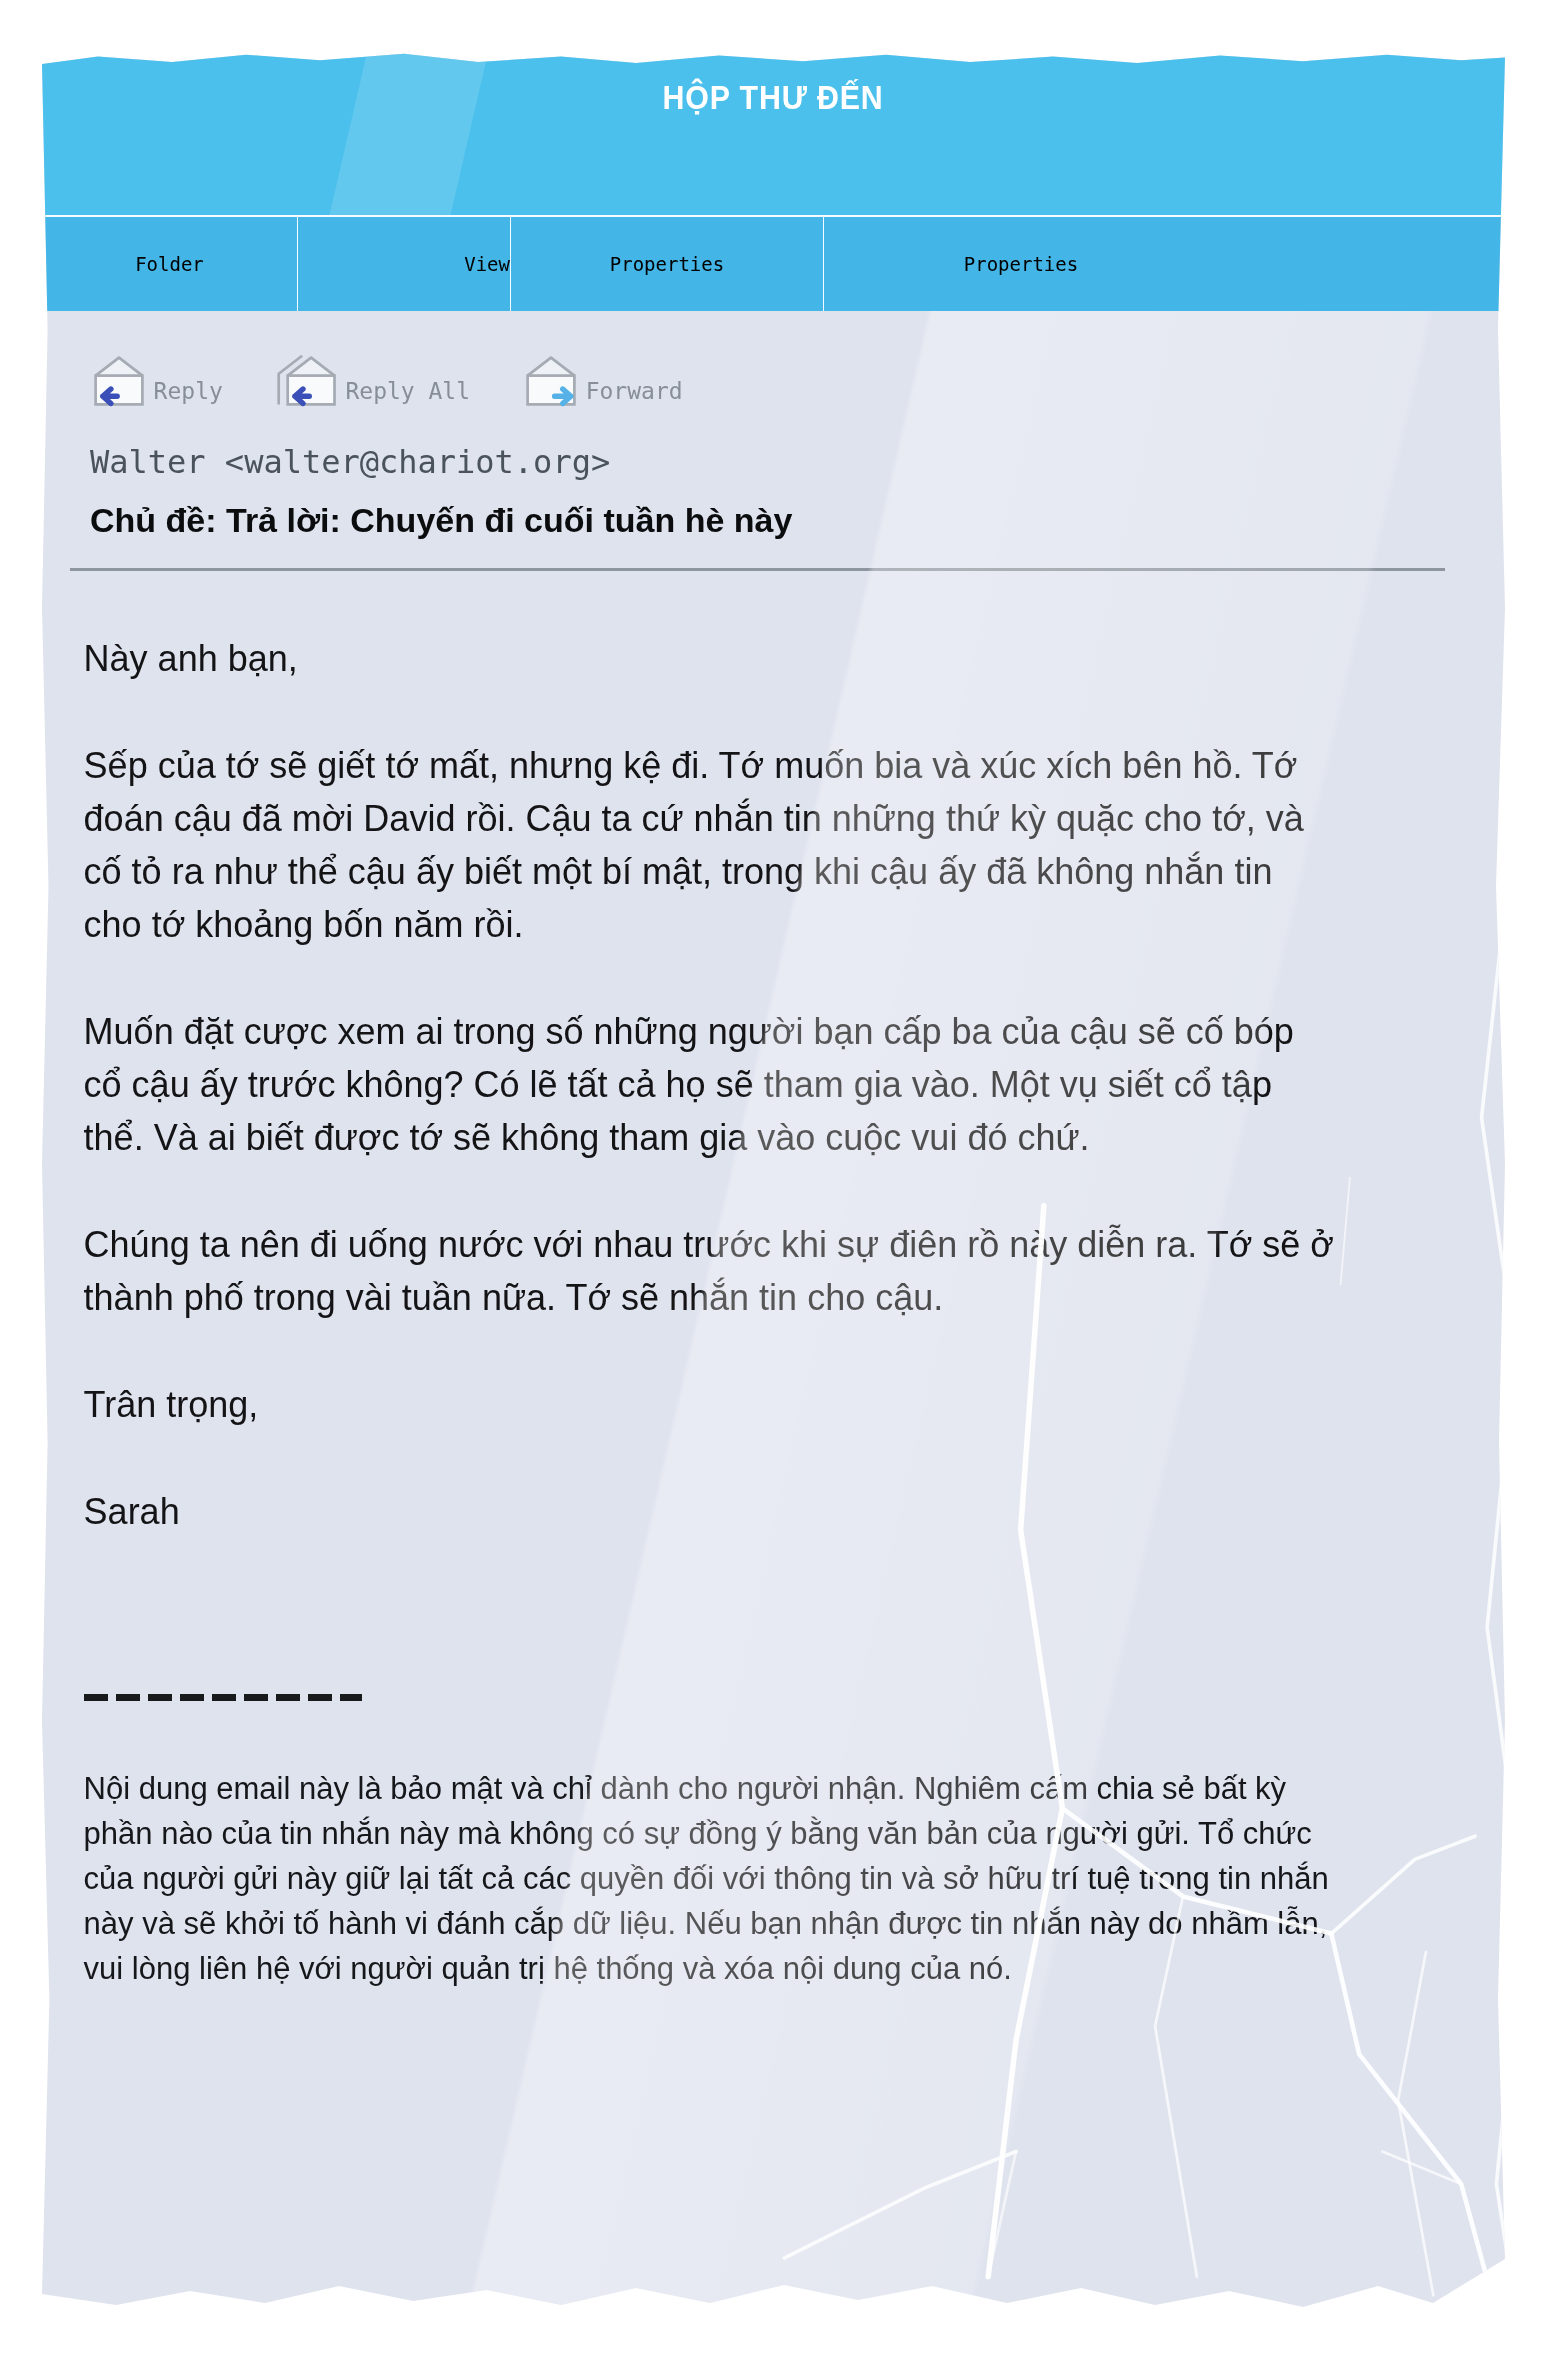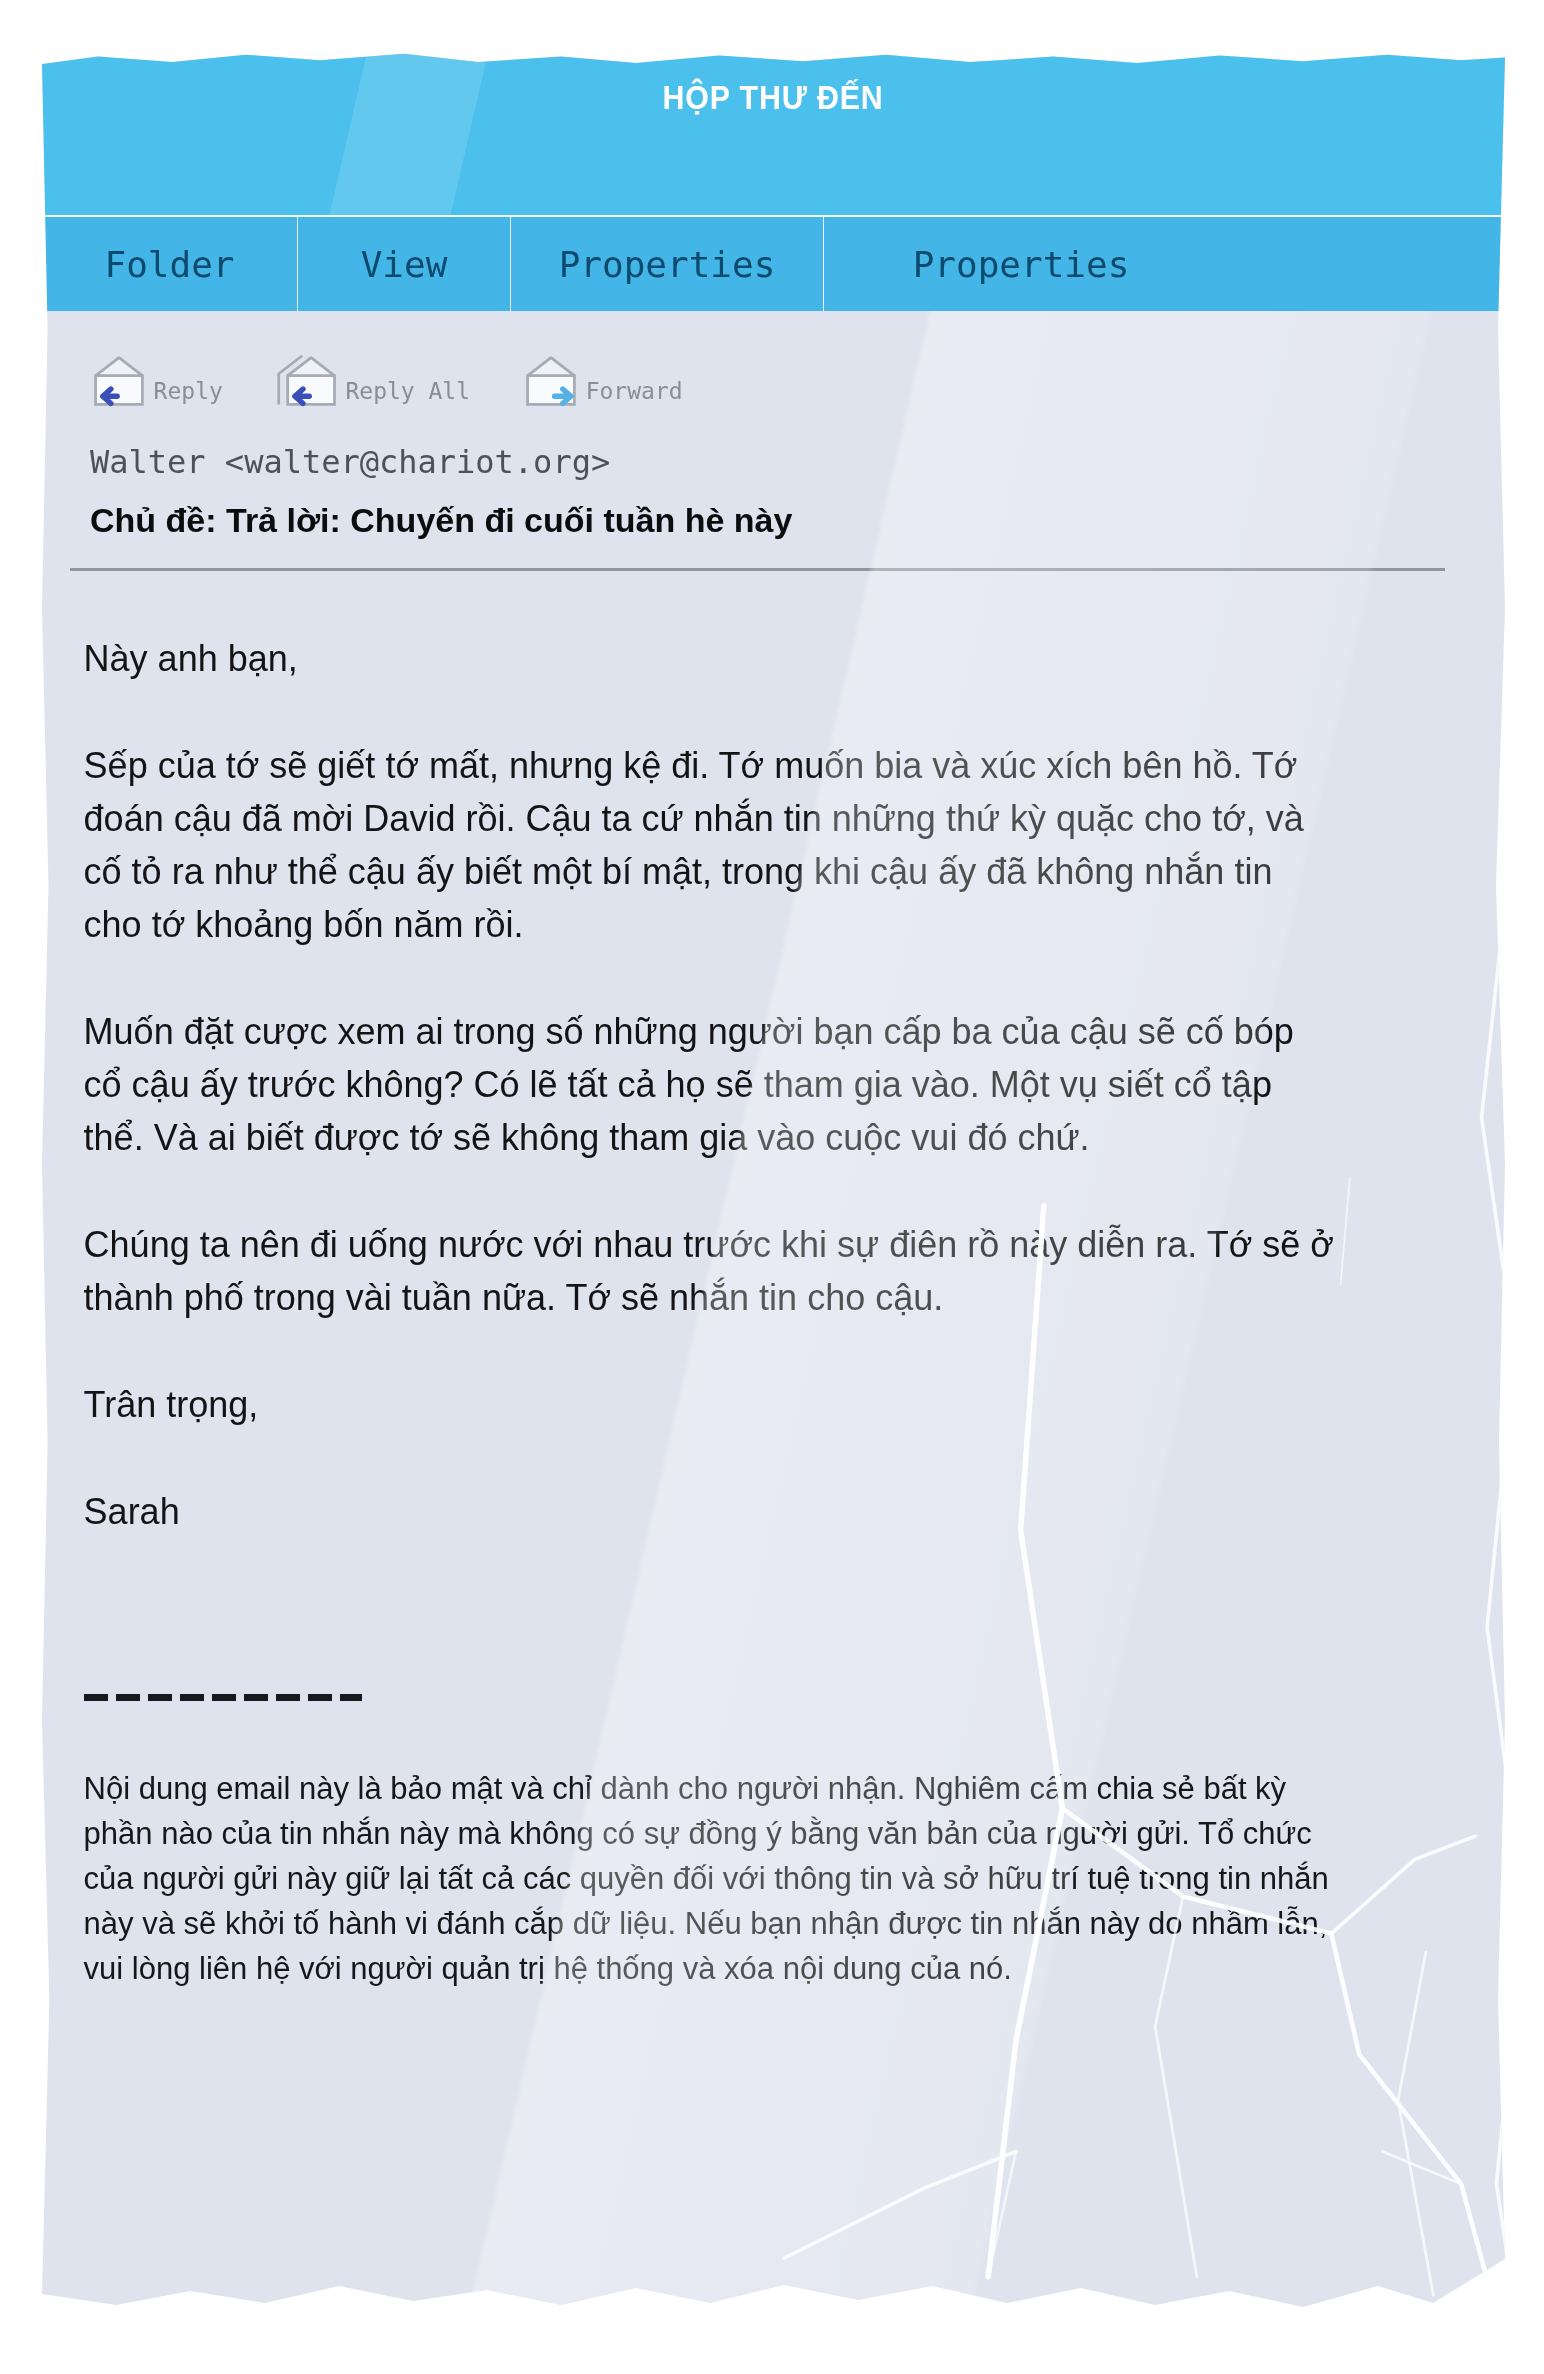--- a/index.html
+++ b/index.html
@@ -49,25 +49,25 @@
   .page-title {
     color:#ffffff; font-weight:bold; font-size:33px; line-height:37px;
     letter-spacing:0.9px; transform:scaleX(0.92);
   }
   .band-menu {
     height:96px; background:#43b5e6; border-top:2.8px solid rgba(255,255,255,0.95);
     display:flex;
   }
   .menu-item {
     display:flex; align-items:center; justify-content:center;
-    color:#0c4a6e; font-family:"DejaVu Sans Mono", monospace; font-size:36px;
+    color:#000000; font-family:"DejaVu Sans Mono", monospace; font-size:19px;
     border-left:1.9px solid rgba(255,255,255,0.95); cursor:pointer;
   }
   .menu-item:first-child { border-left:none; }
-  .mi-0{width:255px;} .mi-1{width:213px;} .mi-2{width:313px;}
+  .mi-0{width:255px;} .mi-1{width:213px;justify-content:flex-end;} .mi-2{width:313px;}
   .mi-3{width:355px;padding-left:40px;} .mi-4{width:325px; border-right:1.9px solid rgba(255,255,255,0.95);}
   
   .content { position:relative; padding:43px 46px 0 37px; }
   .toolbar { display:flex; align-items:flex-end; gap:52px; margin-left:11px; }
   .tool { display:flex; align-items:flex-end; gap:5.6px; cursor:pointer; }
   .tool .label {
     font-family:"DejaVu Sans Mono", monospace; font-size:23px; color:#878e97;
     padding-bottom:7.4px;
   }
   .from-line {

